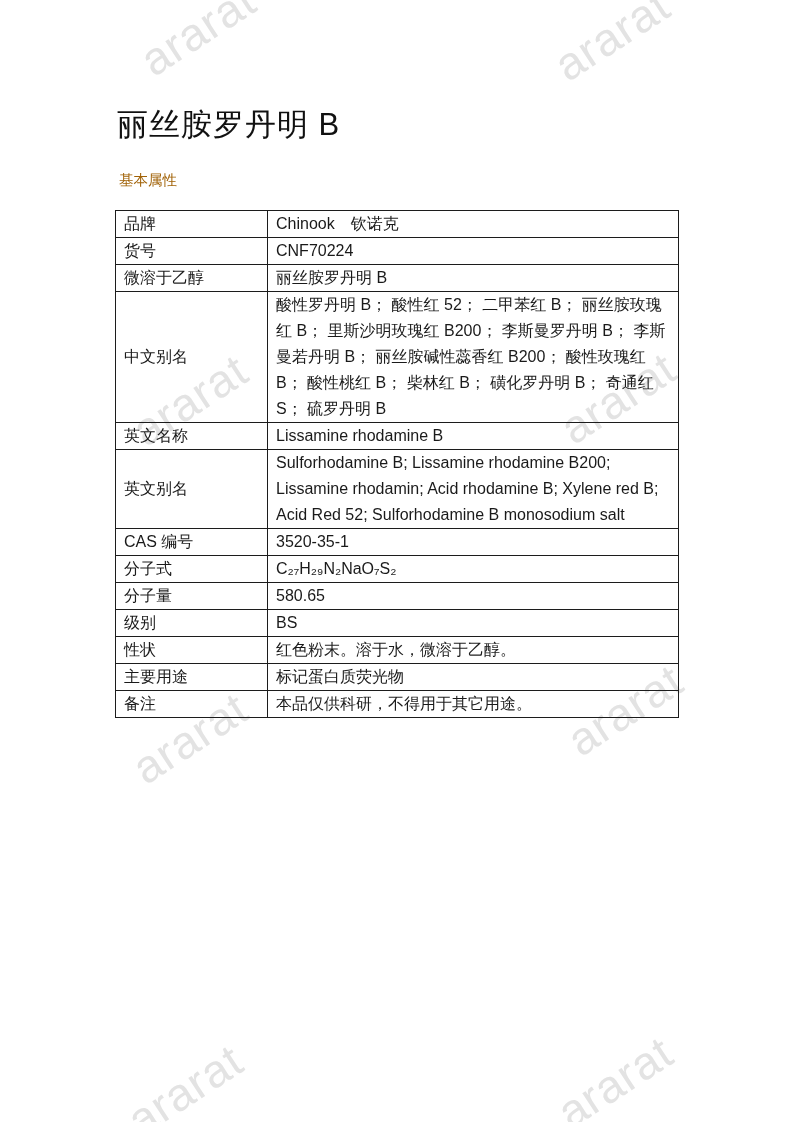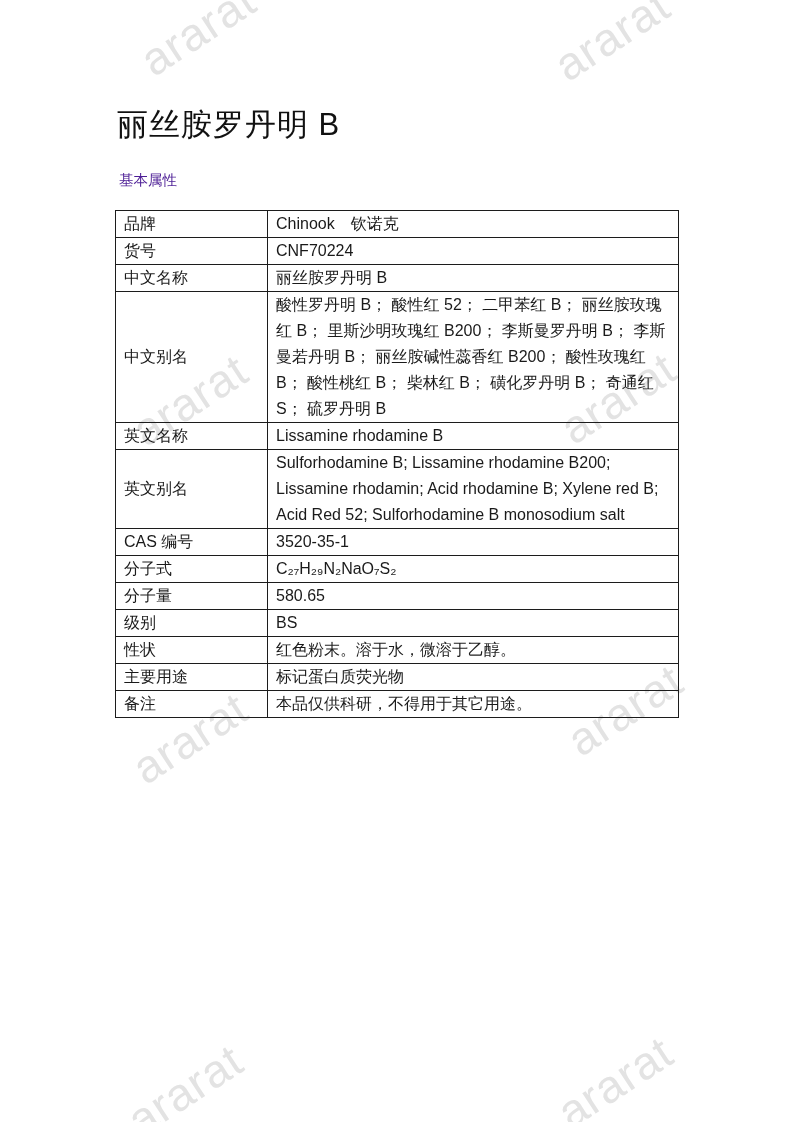--- a/index.html
+++ b/index.html
@@ -44,21 +44,21 @@
     font-size: 31px;
     font-weight: 400;
     letter-spacing: 1px;
     color: #111111;
   }
   .section-heading {
     position: absolute;
     left: 119px;
     top: 171px;
     font-size: 14.5px;
-    color: #4c1d95;
+    color: #a16207;
   }
   table.props {
     position: absolute;
     left: 115px;
     top: 210px;
     width: 564px;
     border-collapse: collapse;
     table-layout: fixed;
     font-size: 16px;
     line-height: 26px;
@@ -102,21 +102,21 @@
     <tbody>
       <tr>
         <td class="label">品牌</td>
         <td class="value">Chinook　钦诺克</td>
       </tr>
       <tr>
         <td class="label">货号</td>
         <td class="value">CNF70224</td>
       </tr>
       <tr>
-        <td class="label">中文名称</td>
+        <td class="label">微溶于乙醇</td>
         <td class="value">丽丝胺罗丹明 B</td>
       </tr>
       <tr>
         <td class="label">中文别名</td>
         <td class="value">酸性罗丹明 B； 酸性红 52； 二甲苯红 B； 丽丝胺玫瑰红 B； 里斯沙明玫瑰红 B200； 李斯曼罗丹明 B； 李斯曼若丹明 B； 丽丝胺碱性蕊香红 B200； 酸性玫瑰红 B； 酸性桃红 B； 柴林红 B； 磺化罗丹明 B； 奇通红 S； 硫罗丹明 B</td>
       </tr>
       <tr>
         <td class="label">英文名称</td>
         <td class="value">Lissamine rhodamine B</td>
       </tr>

